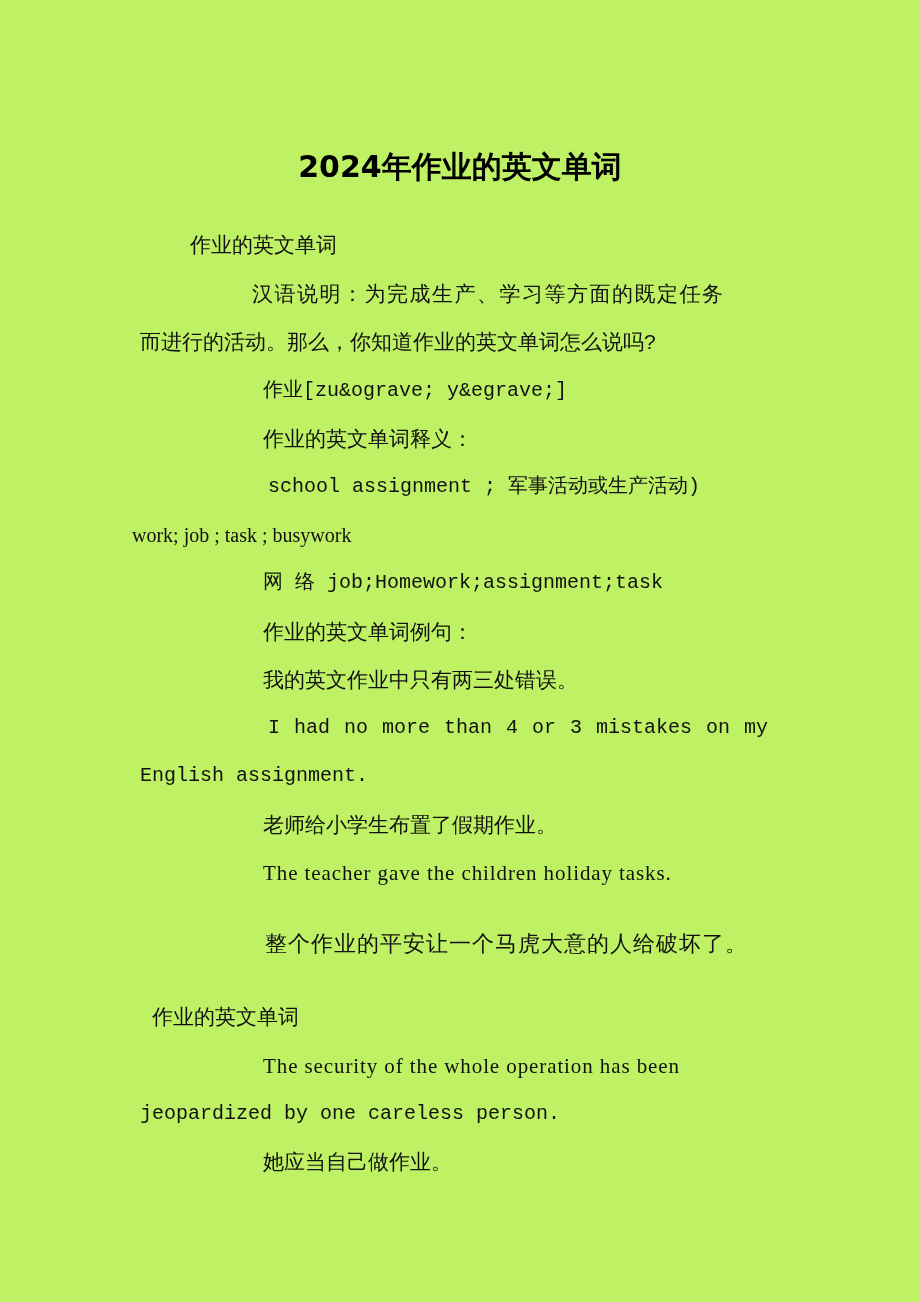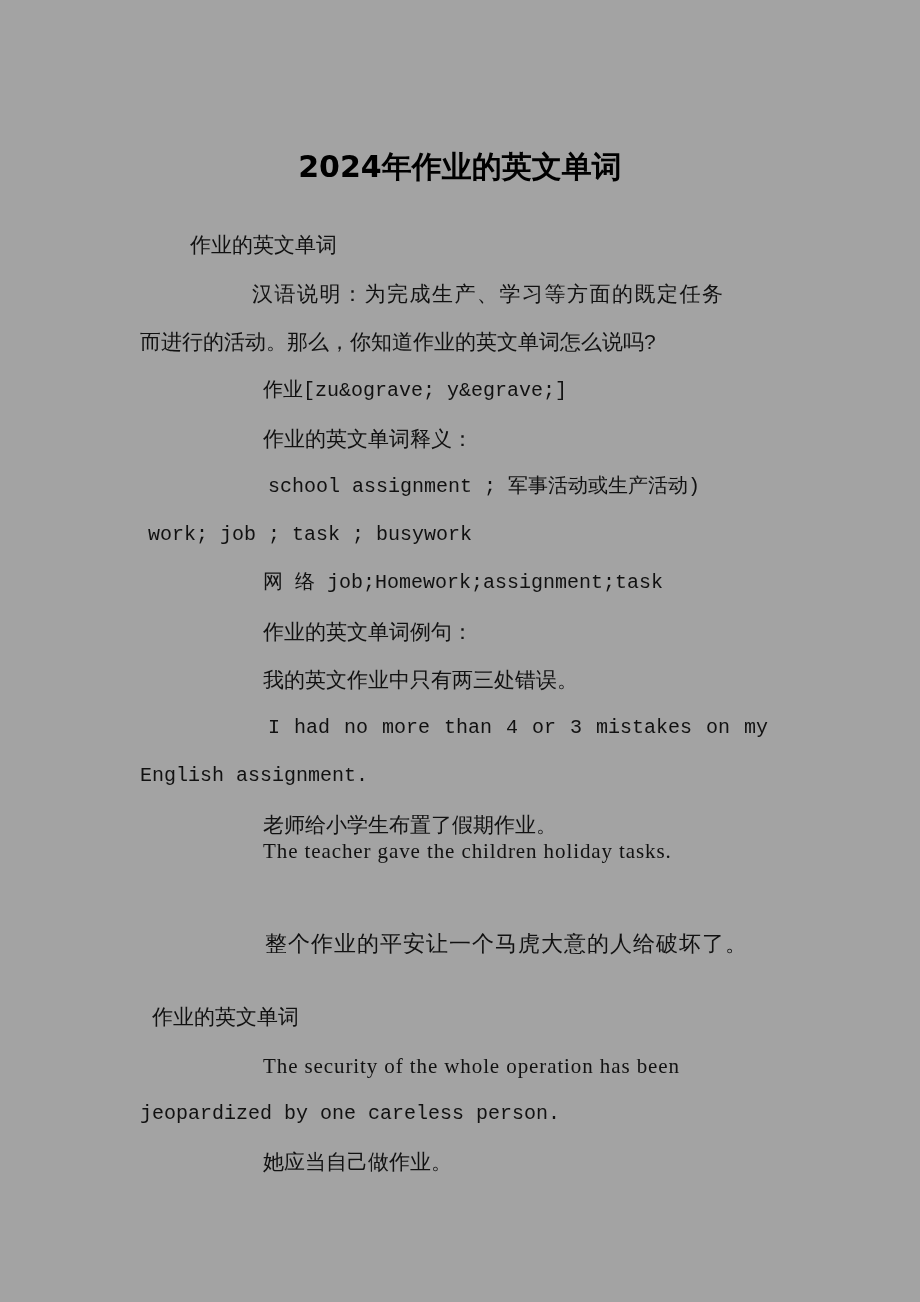--- a/index.html
+++ b/index.html
@@ -1,17 +1,17 @@
 <!DOCTYPE html>
 <html><head>
   <meta charset="utf-8">
   <style>
     html, body { margin: 0; padding: 0; background: #ffffff; }
     body { width: 920px; height: 1302px; position: relative; overflow: hidden; color: #111; }
-    .page { position: absolute; left: 0; top: 0; width: 920px; height: 1302px; background: #a3a3a3; }
+    .page { position: absolute; left: 0; top: 0; width: 920px; height: 1302px; background: #bef264; }
     .title {
       position: absolute; left: 0; width: 920px; top: 145px; text-align: center;
       font-family: "DejaVu Sans", sans-serif; font-weight: bold; font-size: 30px; line-height: 44px; color: #000;
     }
     .line {
       position: absolute; white-space: nowrap;
       font-family: Liberation Sans, sans-serif; font-size: 21px; line-height: 30px; color: #111;
     }
     .mono { font-family: "Liberation Mono", "DejaVu Sans Mono", monospace; font-size: 20px; }
     .cond { font-family: "Liberation Serif", serif; font-size: 21px; }
@@ -21,27 +21,27 @@
 
 <div class="page">
   <div class="title">2024年作业的英文单词</div>
 
   <div class="line" style="left:190px; top:230px;">作业的英文单词</div>
   <div class="line" style="left:252px; top:279px; letter-spacing:1.5px;">汉语说明：为完成生产、学习等方面的既定任务</div>
   <div class="line" style="left:140px; top:327px;">而进行的活动。那么，你知道作业的英文单词怎么说吗?</div>
   <div class="line" style="left:263px; top:424px;">作业的英文单词释义：</div>
   <div class="line mono" style="left:263px; top:376px;">作业[zu&amp;ograve; y&amp;egrave;]</div>
   <div class="line mono" style="left:268px; top:472px;">school assignment ; 军事活动或生产活动)</div>
-  <div class="line mono" style="left:148px; top:520px;">work; job ; task ; busywork</div>
+  <div class="line mono" style="left:132px; top:520px;font-family:Liberation Serif, serif;">work; job ; task ; busywork</div>
   <div class="line mono" style="left:263px; top:568px;">网 络 job;Homework;assignment;task</div>
   <div class="line" style="left:263px; top:617px;">作业的英文单词例句：</div>
   <div class="line" style="left:263px; top:665px;">我的英文作业中只有两三处错误。</div>
   <div class="line mono" style="left:268px; top:713px; word-spacing:2px;">I had no more than 4 or 3 mistakes on my</div>
   <div class="line mono" style="left:140px; top:761px;">English assignment.</div>
   <div class="line" style="left:263px; top:810px;">老师给小学生布置了假期作业。</div>
-  <div class="line cond" style="left:263px; top:836px; letter-spacing:0.9px;">The teacher gave the children holiday tasks.</div>
+  <div class="line cond" style="left:263px; top:858px; letter-spacing:0.9px;">The teacher gave the children holiday tasks.</div>
   <div class="line" style="left:265px; top:905px; font-size:22px; letter-spacing:1px;margin-top:24px;">整个作业的平安让一个马虎大意的人给破坏了。</div>
 
   <div class="line" style="left:152px; top:1002px;">作业的英文单词</div>
   <div class="line cond" style="left:263px; top:1051px; letter-spacing:0.9px;">The security of the whole operation has been</div>
   <div class="line mono" style="left:140px; top:1099px;">jeopardized by one careless person.</div>
   <div class="line" style="left:263px; top:1147px;">她应当自己做作业。</div>
 </div>
 
 </body></html>

